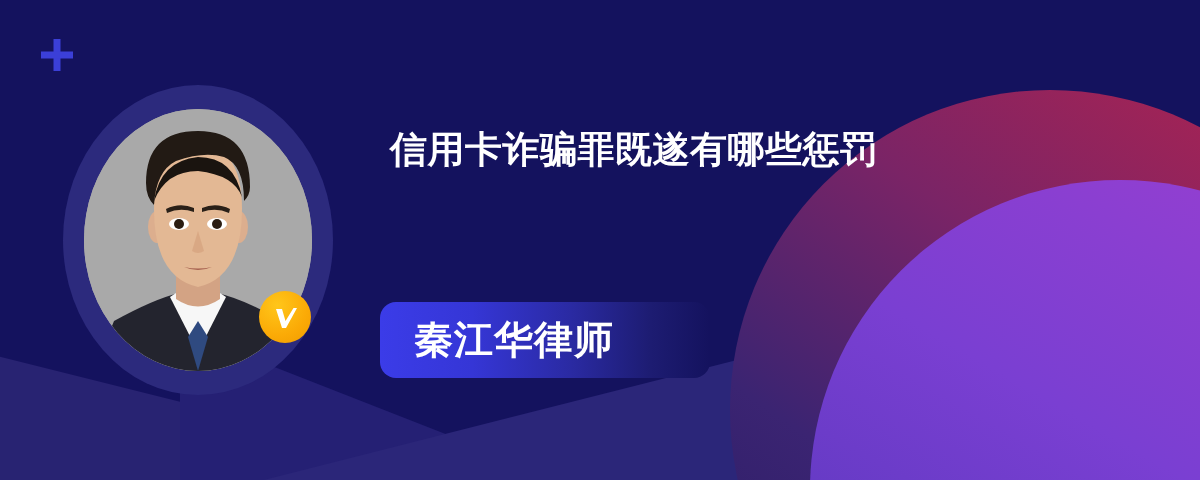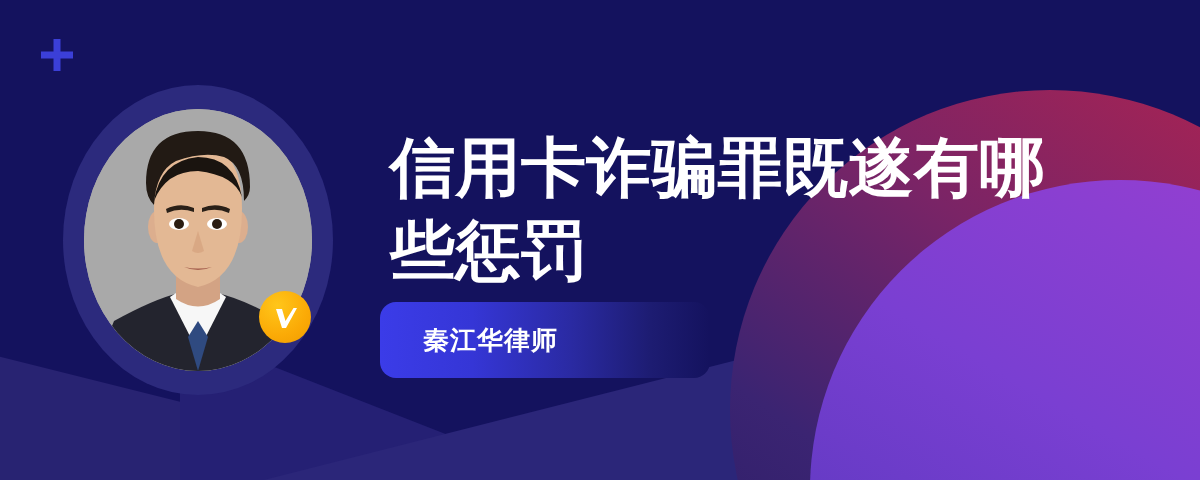--- a/index.html
+++ b/index.html
@@ -85,41 +85,41 @@
 
   
   .text-block {
     position: absolute;
     left: 390px; top: 126px;
     width: 700px;
   }
   .headline {
     margin: 0;
     color: #ffffff;
-    font-size: 65px;
+    font-size: 37px;
     font-weight: bold;
     line-height: 1.28;
     letter-spacing: 0.5px;
     white-space: pre-wrap;
   }
   .cta-pill {
     position: absolute;
     left: 380px; top: 302px;
     width: 330px; height: 76px;
     border-radius: 16px;
     background: linear-gradient(90deg, #3b3ce8 0%, #3536d6 28%, #2a2aa2 58%, #1d1c72 82%, #14125e 100%);
     display: flex;
     align-items: center;
   }
   .cta-label {
     color: #ffffff;
-    font-size: 26px;
+    font-size: 39px;
     font-weight: bold;
     letter-spacing: 1px;
-    margin-left: 43px;
+    margin-left: 34px;
   }
 </style>
 </head>
 <body>
 
 <div id="banner">
 
   <div class="deco poly-left-a"></div>
   <div class="deco poly-left-b"></div>
   <div class="deco poly-left-c"></div>

